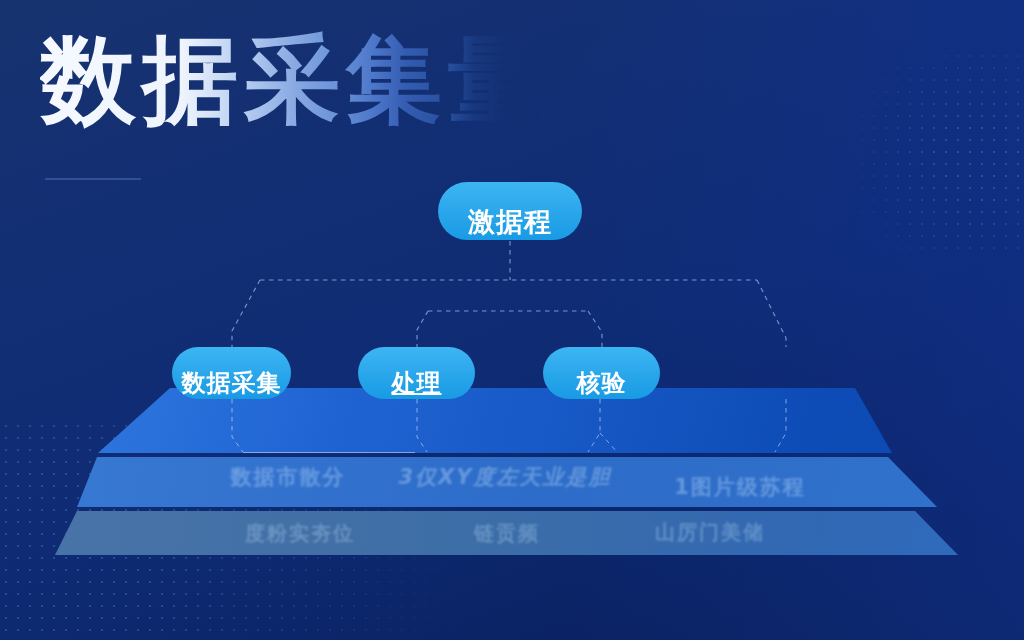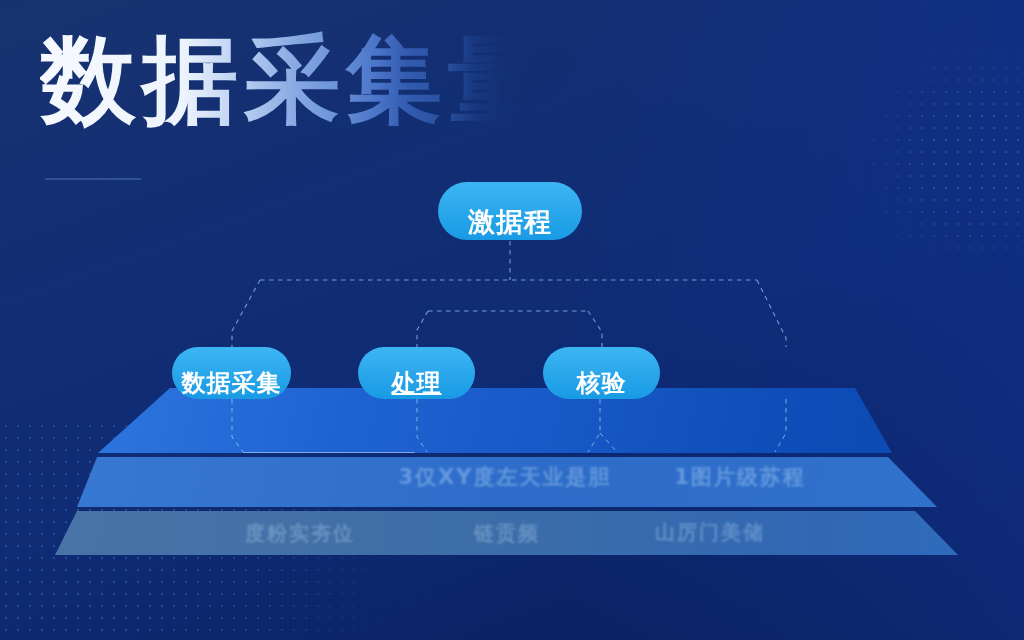--- a/index.html
+++ b/index.html
@@ -78,18 +78,19 @@
   <div class="pill pill-child pill-n1">
       <span>数据采集</span>
     </div>
   <div class="pill pill-child pill-n2">
       <span>处理</span>
     </div>
   <div class="pill pill-child pill-n3">
       <span>核验</span>
     </div>
 
-  <span class="lbl lbl-mid" style="left:505px;top:477px;">3仅XY度左天业是胆</span>
-  <span class="lbl lbl-mid" style="left:740px;top:477px;">1图片级苏程</span>
+  <span class="lbl lbl-mid" style="left:288px;top:477px;">数据市散分</span>
+  <span class="lbl lbl-mid" style="left:505px;top:477px;font-style:italic;">3仅XY度左天业是胆</span>
+  <span class="lbl lbl-mid" style="left:740px;top:487px;">1图片级苏程</span>
   <span class="lbl lbl-bot" style="left:300px;top:533px;">度粉实夯位</span>
   <span class="lbl lbl-bot" style="left:507px;top:533px;">链贡频</span>
   <span class="lbl lbl-bot" style="left:710px;top:532px;">山厉门美储</span>
 </div>
 
 </body></html>

